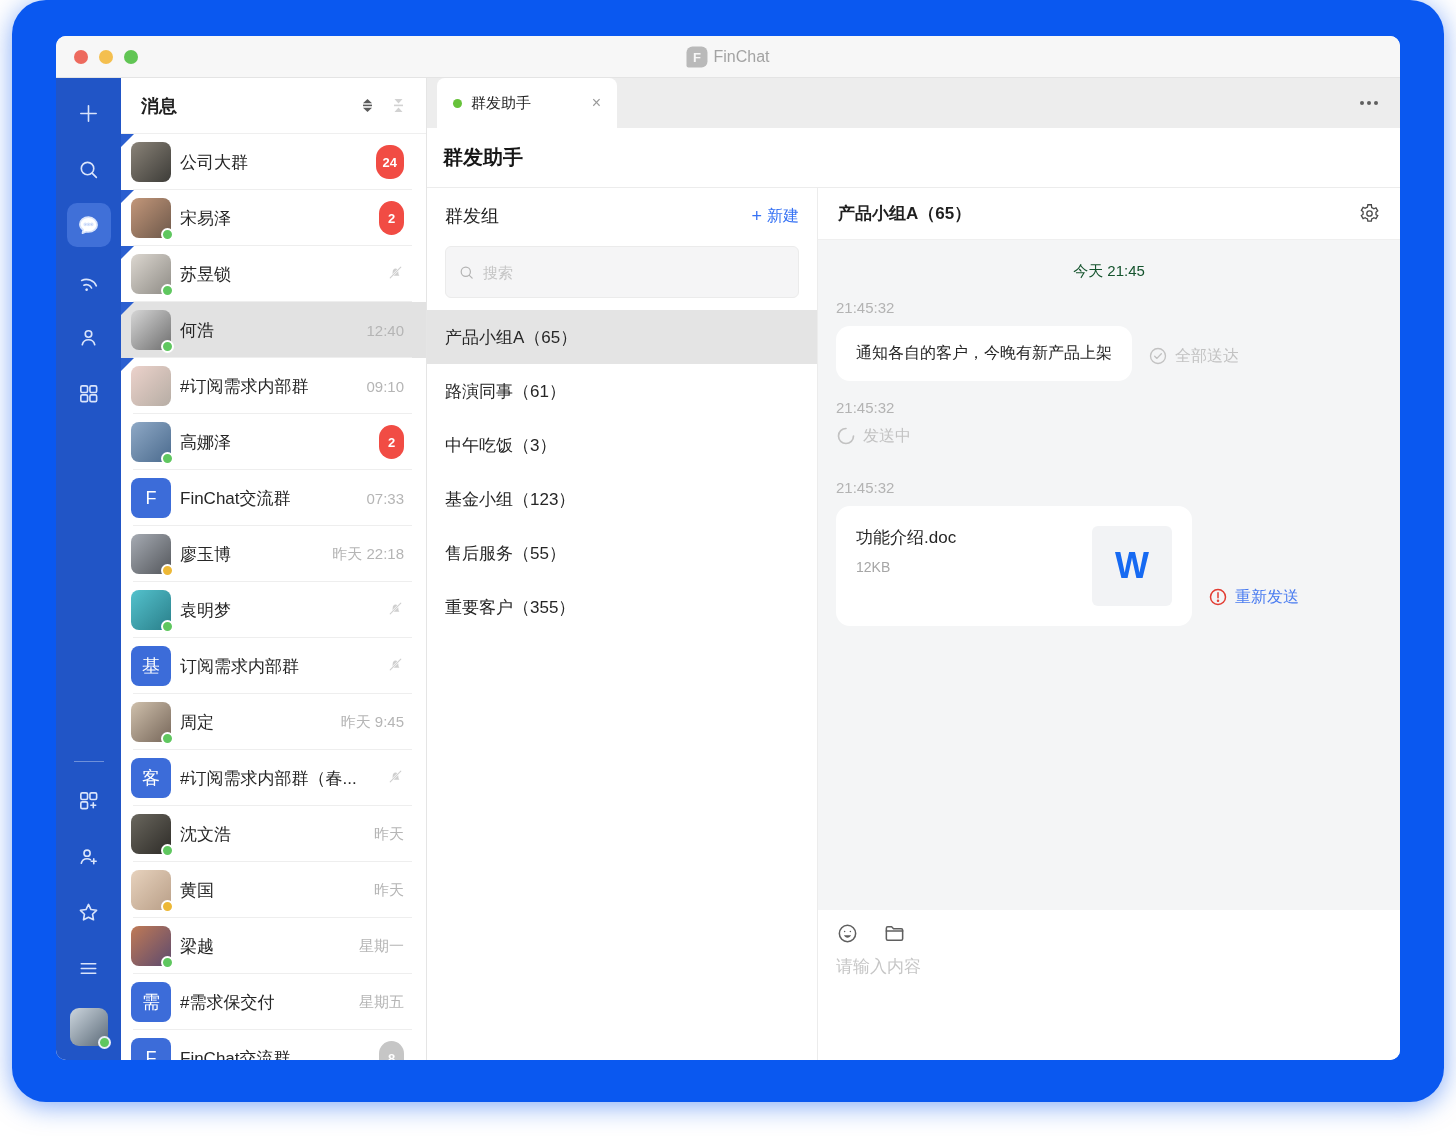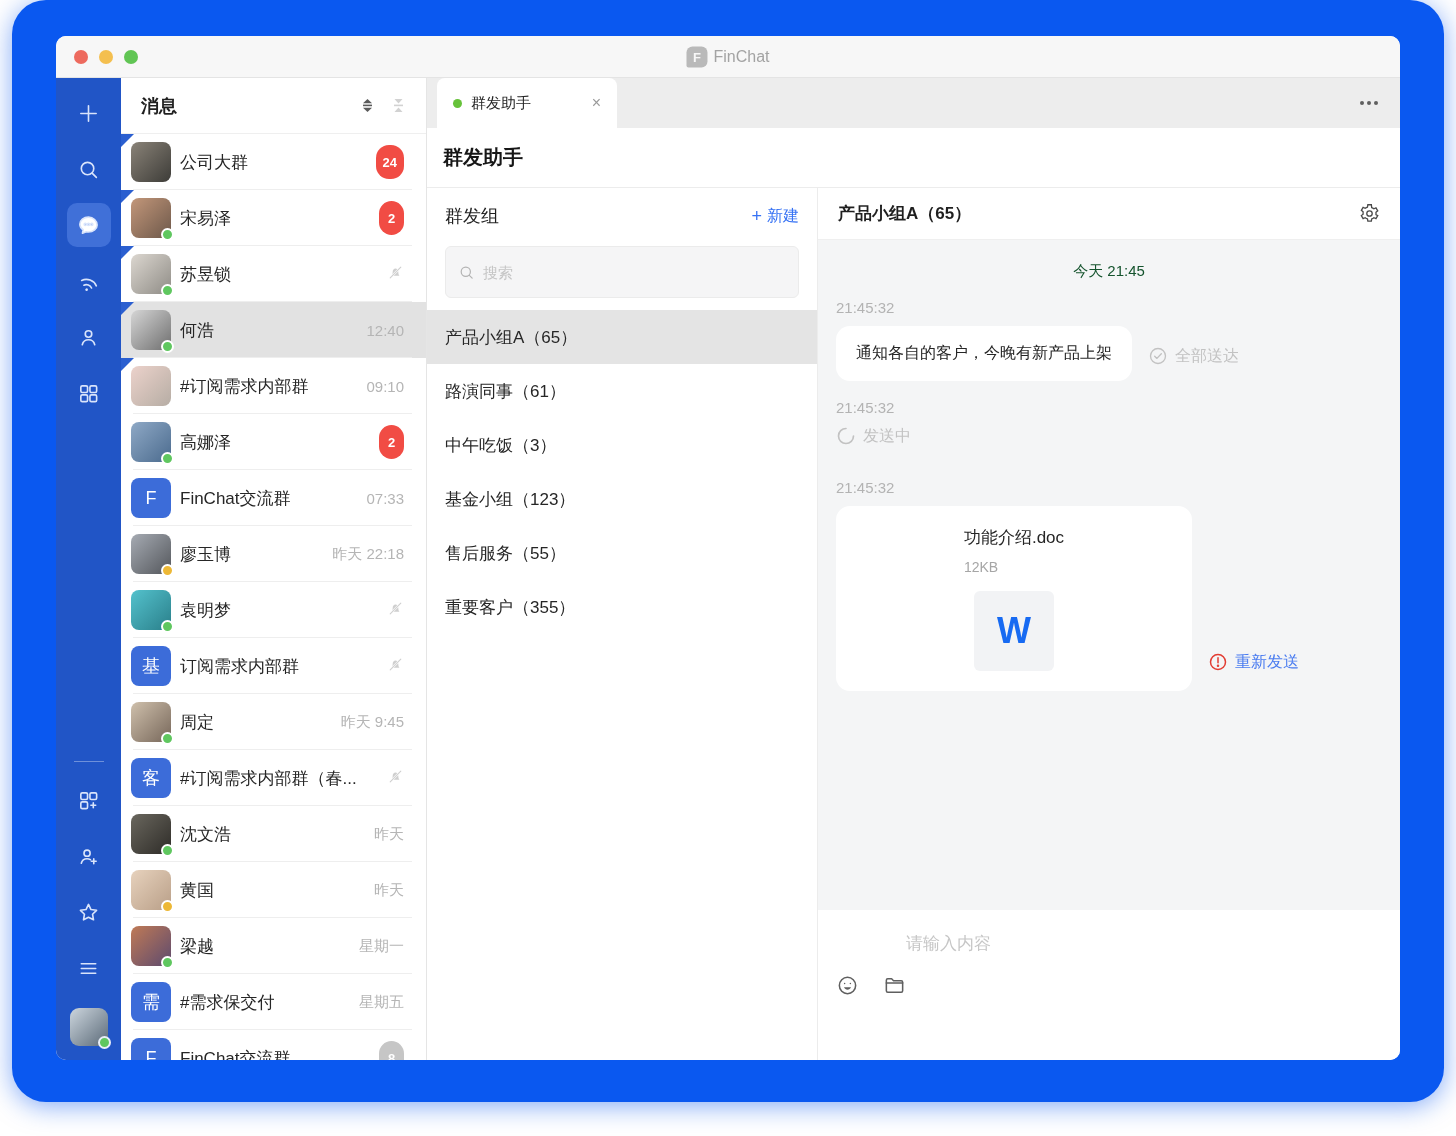--- a/index.html
+++ b/index.html
@@ -104,37 +104,37 @@
   .c-title { font-size:17px; font-weight:700; color:#1f1f1f; }
   .c-gear { cursor:pointer; display:flex; }
   .c-gear svg { width:21px; height:21px; stroke:#4a4a4a; fill:none; stroke-width:1.5; }
   .messages { flex:1; background:#f4f5f6; padding:10px 18px; overflow:hidden; }
   .day-divider { text-align:center; color:#14532d; font-size:15px; margin:12px 0 6px; }
   .msg-ts { color:#b3b3b3; font-size:15px; margin:18px 0 10px; }
   .msg-row { display:flex; align-items:flex-end; gap:16px; }
   .bubble { background:#fff; border-radius:14px; padding:15px 20px; font-size:16px; color:#262626;
     line-height:1.55; max-width:432px; }
   .file-card { background:#fff; border-radius:14px; padding:20px; width:356px;
-    display:flex; align-items:center; justify-content:space-between; gap:16px; cursor:pointer;flex-direction:column; }
+    display:flex; justify-content:space-between; gap:16px; cursor:pointer; }
   .file-name { font-size:17px; color:#262626; }
   .file-size { font-size:14px; color:#a6a6a6; margin-top:10px; }
   .file-icon { width:80px; height:80px; flex:none; background:#f2f3f5; border-radius:6px;
     display:flex; align-items:center; justify-content:center; font-size:36px; font-weight:800; color:#176af2; }
   .status { display:flex; align-items:center; gap:7px; font-size:16px; color:#c2c2c2;
     margin-bottom:14px; white-space:nowrap; }
   .status .s-icon { display:none; }
   .status .s-icon svg { width:20px; height:20px; display:block; }
   .status.delivered .ic-delivered { display:flex; }
   .status.sending .ic-sending { display:flex; }
   .status.failed .ic-failed { display:flex; }
   .status.failed { margin-bottom:18px; }
   .status.failed .status-label { color:#4a7cf0; cursor:pointer; }
 
   
-  .composer { height:150px; flex:none; background:#fff; padding:12px 18px; display:flex; flex-direction:row; }
+  .composer { height:150px; flex:none; background:#fff; padding:12px 18px; display:flex; flex-direction:column; }
   .comp-tools { display:flex; gap:24px; align-items:center; }
   .comp-tools svg { width:23px; height:23px; stroke:#5f5f5f; fill:none; stroke-width:1.6; stroke-linecap:round; stroke-linejoin:round; cursor:pointer; }
   .comp-input { flex:1; margin-top:10px; border:none; outline:none; resize:none; font-family:inherit;
     font-size:17px; color:#333; background:transparent; }
   .comp-input::placeholder { color:#c6c6c6; }
 
   .sort-icons svg { display:block; }
 </style>
 </head>
 <body>

